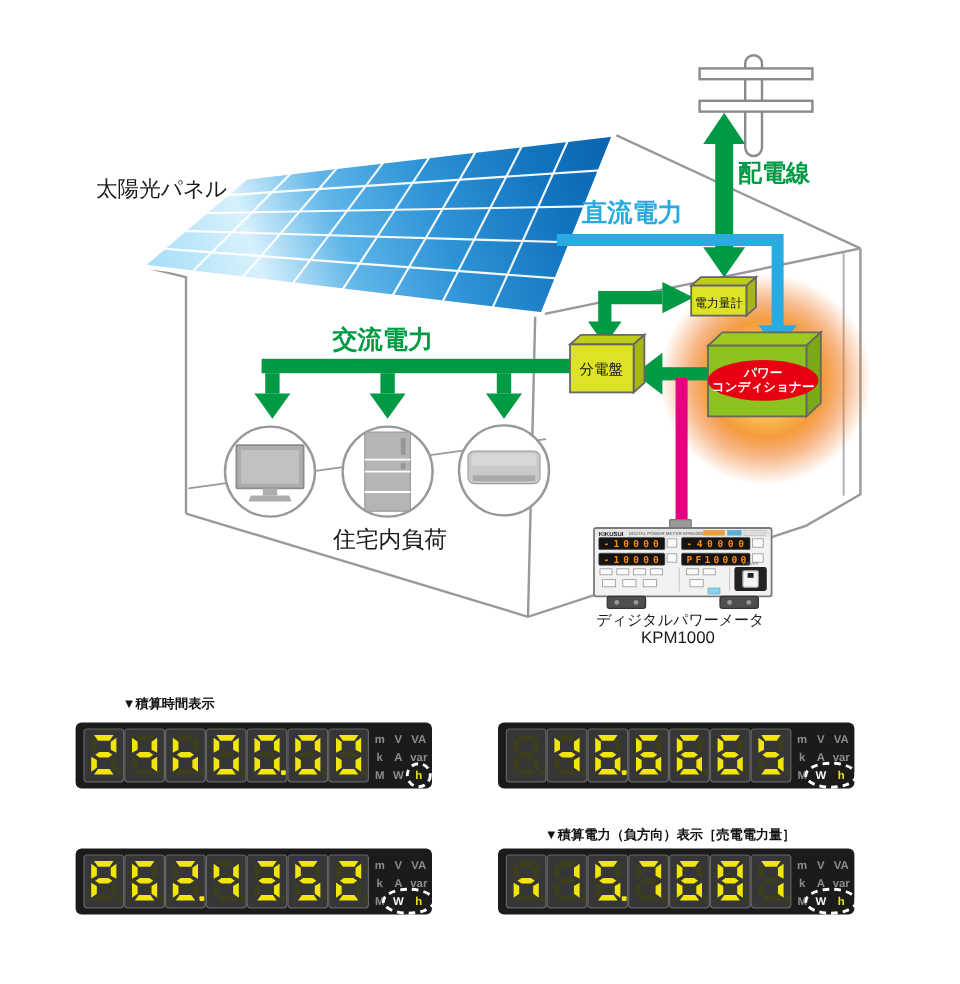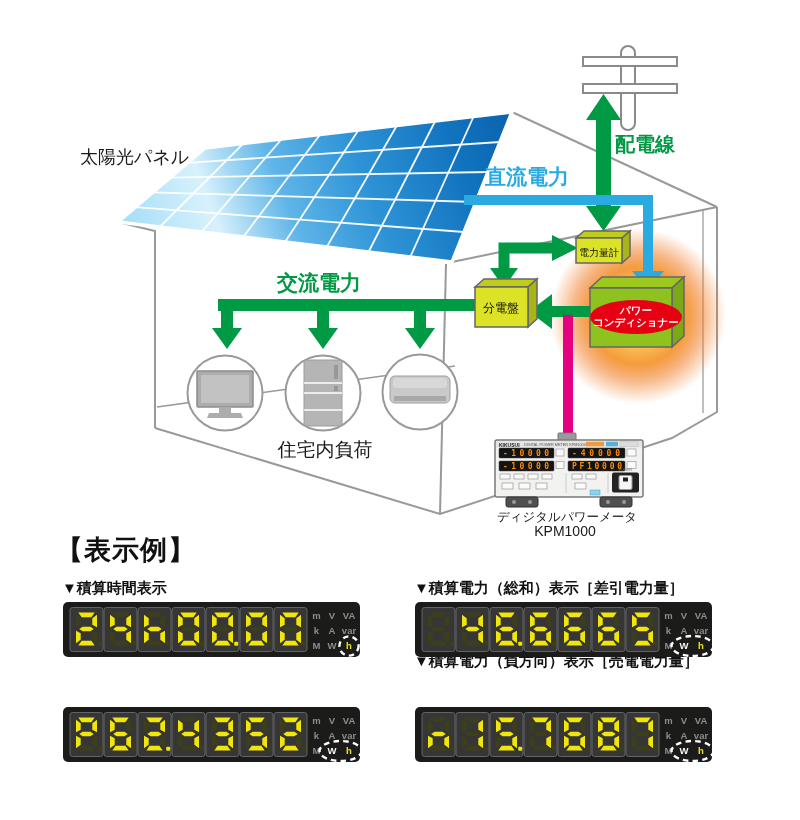--- a/index.html
+++ b/index.html
@@ -1,20 +1,20 @@
 <!DOCTYPE html>
 <html><head>
 <meta charset="utf-8">
 <style>
   html,body{margin:0;padding:0;background:#fff;}
   body{width:800px;height:820px;font-family:"Liberation Sans","DejaVu Sans",sans-serif;}
   .stage{position:relative;width:800px;height:820px;overflow:hidden;background:#fff;}
   .diagram-svg{position:absolute;left:0;top:0;}
   .sec-title{position:absolute;left:56px;top:532px;font-size:27px;font-weight:700;color:#111;letter-spacing:1px;white-space:nowrap;}
-  .lcd-label{position:absolute;font-size:15px;font-weight:600;color:#111;white-space:nowrap;}
+  .lcd-label{position:absolute;font-size:11px;font-weight:600;color:#111;white-space:nowrap;margin-left:40px;}
   .lcd{position:absolute;width:297px;height:55px;overflow:visible;}
   svg text{user-select:none;}
 </style>
 </head>
 <body>
 
 <div class="stage">
 
 <svg class="diagram-svg" width="800" height="545" viewBox="0 0 800 545">
   <defs>
@@ -202,25 +202,23 @@
 
   <text x="80" y="163" font-size="18" fill="#1a1a1a">太陽光パネル</text>
   <text x="615" y="151" font-size="20" font-weight="700" fill="#009944">配電線</text>
   <text x="485" y="184" font-size="21" font-weight="700" fill="#29abe2">直流電力</text>
   <text x="277" y="290" font-size="21" font-weight="700" fill="#009944">交流電力</text>
   <text x="325" y="456" text-anchor="middle" font-size="19" fill="#1a1a1a">住宅内負荷</text>
   <text x="567" y="521" text-anchor="middle" font-size="12.5" fill="#1a1a1a">ディジタルパワーメータ</text>
   <text x="565" y="536" text-anchor="middle" font-size="14" fill="#1a1a1a">KPM1000</text>
 </svg>
 
-<div class="sec-title">【表示例】</div>
 
 <div class="lcd-label" style="left:62px;top:579px;">▼積算時間表示</div>
-<div class="lcd-label" style="left:414px;top:579px;">▼積算電力（総和）表示［差引電力量］</div>
-<div class="lcd-label" style="left:414px;top:652px;">▼積算電力（負方向）表示［売電電力量］</div>
+<div class="lcd-label" style="left:414px;top:688px;">▼積算電力（負方向）表示［売電電力量］</div>
 
 <svg class="lcd" style="left:63px;top:602px;" viewBox="0 0 297 55">
       <rect x="0" y="0" width="297" height="55" rx="5" fill="#1b1b19"></rect>
       <rect x="7" y="5.5" width="33" height="44" rx="2.5" fill="#363636" stroke="#646464" stroke-width="1"></rect>
       <polygon points="15.35,10.5 31.65,10.5 28.36,15.2 18.64,15.2" fill="#f2e50a"></polygon>
       <polygon points="34,12.85 34,25.355 29.3,22.77 29.3,16.14" fill="#f2e50a"></polygon>
       <polygon points="34,28.645 34,41.15 29.3,37.86 29.3,31.23" fill="#3d3f1c"></polygon>
       <polygon points="18.64,38.8 28.36,38.8 31.65,43.5 15.35,43.5" fill="#f2e50a"></polygon>
       <polygon points="13,28.645 17.7,31.23 17.7,37.86 13,41.15" fill="#f2e50a"></polygon>
       <polygon points="13,12.85 17.7,16.14 17.7,22.77 13,25.355" fill="#3d3f1c"></polygon>

